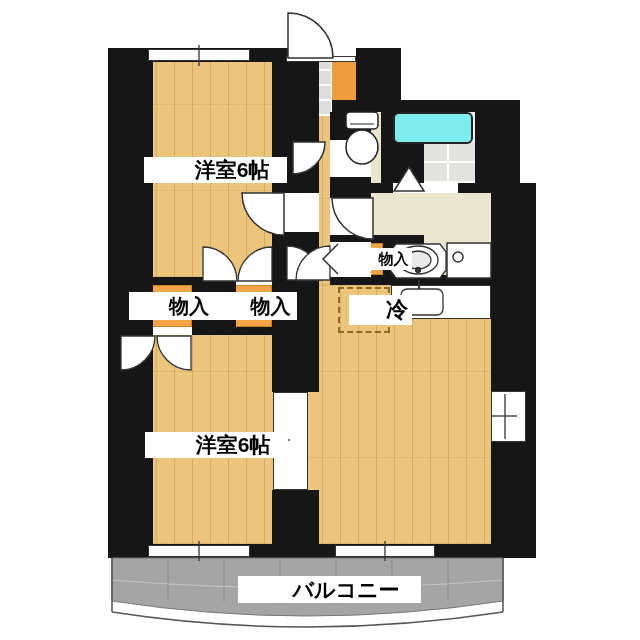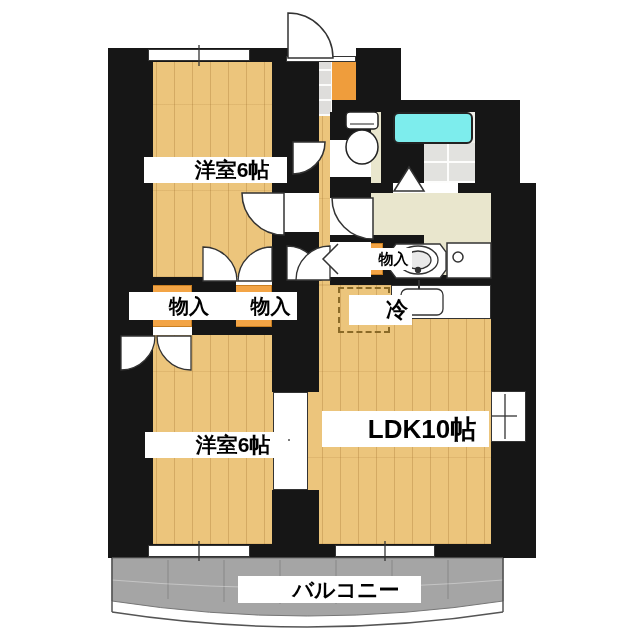--- a/index.html
+++ b/index.html
@@ -170,23 +170,20 @@
       <line x1="267" y1="440" x2="290" y2="440"></line>
     </g>
   </svg>
 
   <div class="abs label roomlabel" style="left:144px;top:157px;width:110px;height:26px;">
     <span>洋室6帖</span>
   </div>
   <div class="abs label roomlabel" style="left:145px;top:432px;width:110px;height:26px;">
     <span>洋室6帖</span>
   </div>
-  <div class="abs label ldklabel" style="left:322px;top:411px;width:134px;height:36px;">
-    <span>LDK10帖</span>
-  </div>
   <div class="abs label balconylabel" style="left:238px;top:576px;width:150px;height:27px;">
     <span>バルコニー</span>
   </div>
   <div class="abs label closetlabel" style="left:129px;top:292px;width:54px;height:28px;">
     <span>物入</span>
   </div>
   <div class="abs label closetlabel" style="left:211px;top:292px;width:53px;height:28px;">
     <span>物入</span>
   </div>
   <div class="abs label smalllabel" style="left:342px;top:248px;width:37px;height:22px;">

